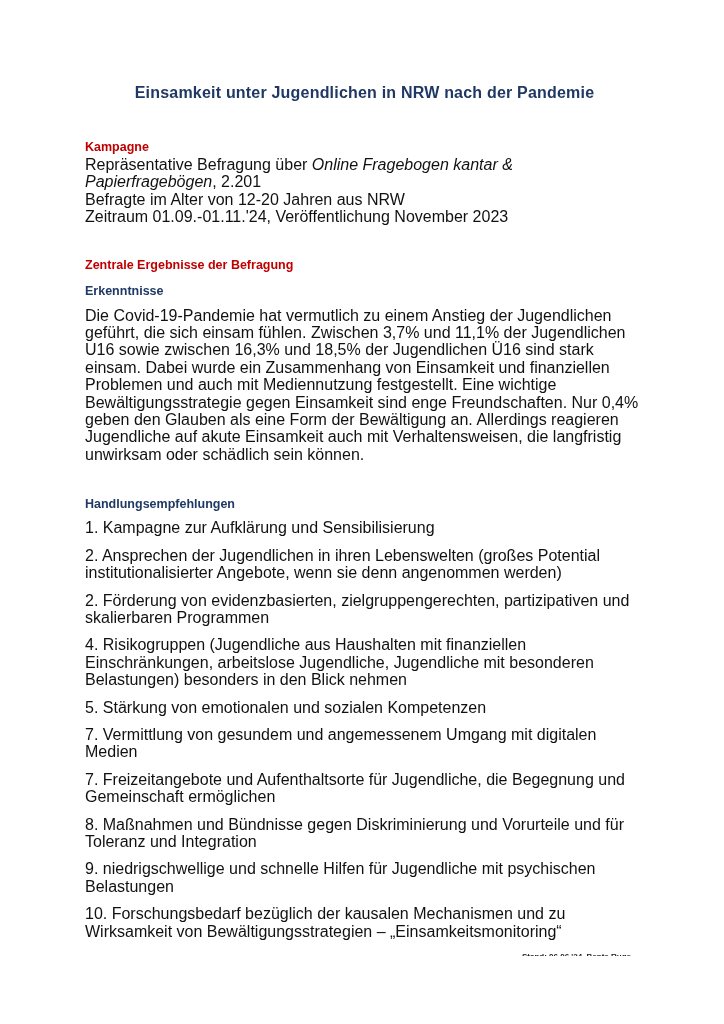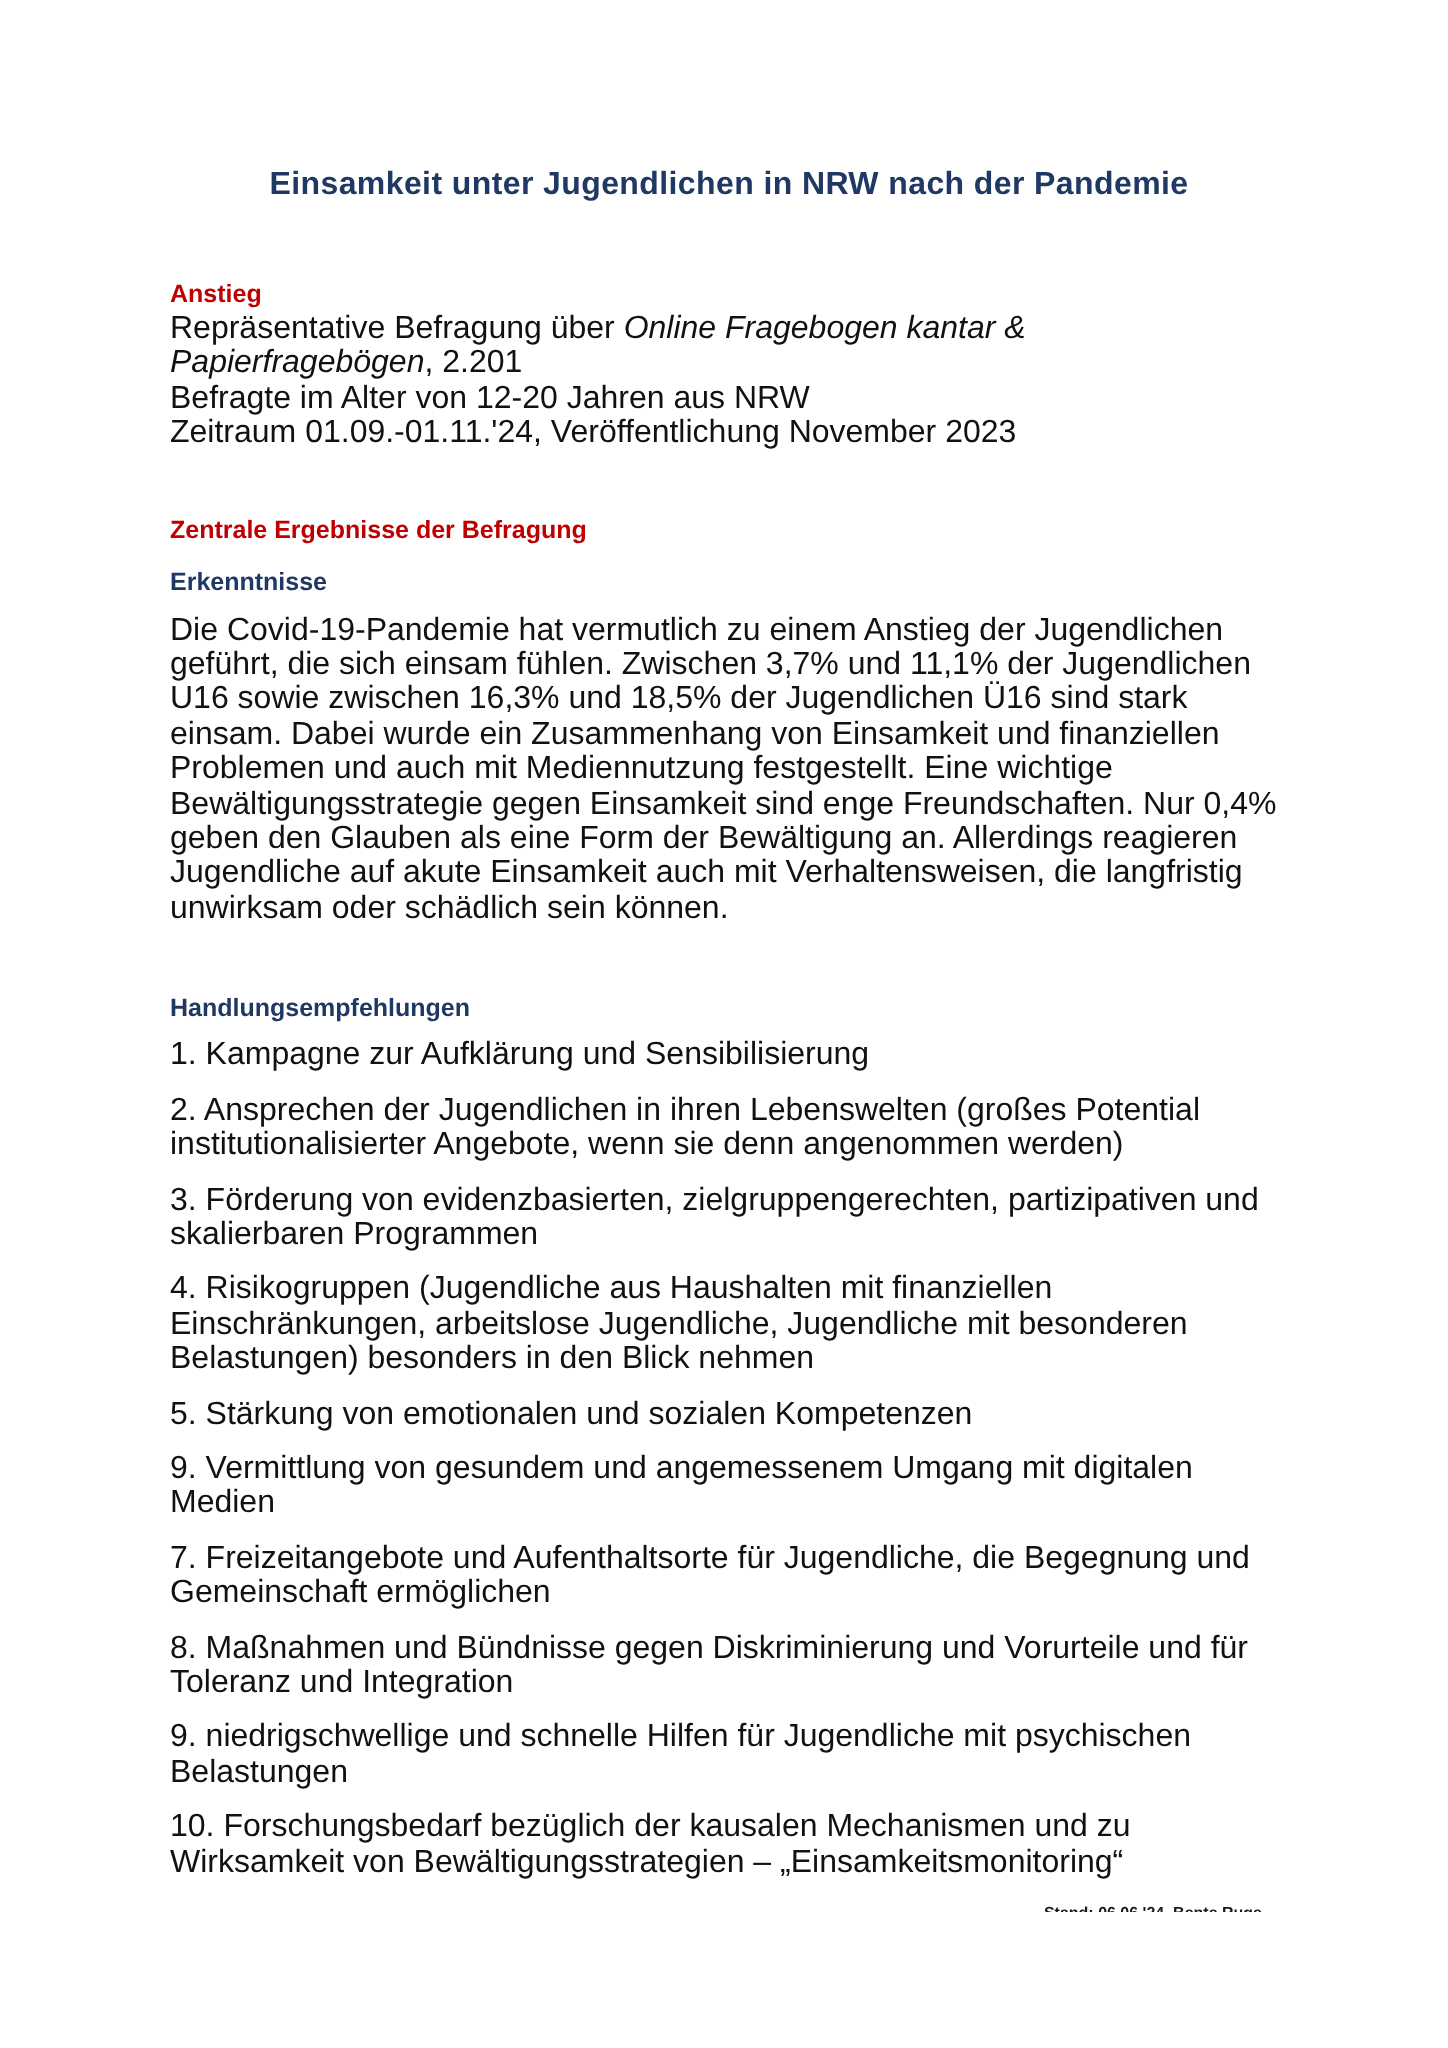--- a/index.html
+++ b/index.html
@@ -69,36 +69,36 @@
 </style>
 </head>
 <body>
 
 <div class="page">
   <div class="content">
 
     <h1 class="title">Einsamkeit unter Jugendlichen in NRW nach der Pandemie</h1>
 
 
-    <h2 class="h-red methode-heading">Anstieg</h2>
+    <h2 class="h-red methode-heading">Kampagne</h2>
     <p class="body-text methode-text"><span>Repräsentative Befragung über </span><em>Online Fragebogen kantar &amp; Papierfragebögen</em><span>, 2.201</span><br><span>Befragte im Alter von 12-20 Jahren aus NRW</span><br><span>Zeitraum 01.09.-01.11.'24, Veröffentlichung November 2023</span></p>
 
     <h2 class="h-red ergebnisse-heading">Zentrale Ergebnisse der Befragung</h2>
 
     <h3 class="h-blue erkenntnisse-heading">Erkenntnisse</h3>
     <p class="body-text erkenntnisse-text">Die Covid-19-Pandemie hat vermutlich zu einem Anstieg der Jugendlichen geführt, die sich einsam fühlen. Zwischen 3,7% und 11,1% der Jugendlichen U16 sowie zwischen 16,3% und 18,5% der Jugendlichen Ü16 sind stark einsam. Dabei wurde ein Zusammenhang von Einsamkeit und finanziellen Problemen und auch mit Mediennutzung festgestellt. Eine wichtige Bewältigungsstrategie gegen Einsamkeit sind enge Freundschaften. Nur 0,4% geben den Glauben als eine Form der Bewältigung an. Allerdings reagieren Jugendliche auf akute Einsamkeit auch mit Verhaltensweisen, die langfristig unwirksam oder schädlich sein können.</p>
 
     <h3 class="h-blue handlungen-heading">Handlungsempfehlungen</h3>
     <div class="items">
         <p class="body-text">1. Kampagne zur Aufklärung und Sensibilisierung</p>
         <p class="body-text">2. Ansprechen der Jugendlichen in ihren Lebenswelten (großes Potential institutionalisierter Angebote, wenn sie denn angenommen werden)</p>
-        <p class="body-text">3. Förderung von evidenzbasierten, zielgruppengerechten, partizipativen und skalierbaren Programmen</p>
+        <p class="body-text">2. Förderung von evidenzbasierten, zielgruppengerechten, partizipativen und skalierbaren Programmen</p>
         <p class="body-text">4. Risikogruppen (Jugendliche aus Haushalten mit finanziellen Einschränkungen, arbeitslose Jugendliche, Jugendliche mit besonderen Belastungen) besonders in den Blick nehmen</p>
         <p class="body-text">5. Stärkung von emotionalen und sozialen Kompetenzen</p>
-        <p class="body-text">9. Vermittlung von gesundem und angemessenem Umgang mit digitalen Medien</p>
+        <p class="body-text">7. Vermittlung von gesundem und angemessenem Umgang mit digitalen Medien</p>
         <p class="body-text">7. Freizeitangebote und Aufenthaltsorte für Jugendliche, die Begegnung und Gemeinschaft ermöglichen</p>
         <p class="body-text">8. Maßnahmen und Bündnisse gegen Diskriminierung und Vorurteile und für Toleranz und Integration</p>
         <p class="body-text">9. niedrigschwellige und schnelle Hilfen für Jugendliche mit psychischen Belastungen</p>
         <p class="body-text">10. Forschungsbedarf bezüglich der kausalen Mechanismen und zu Wirksamkeit von Bewältigungsstrategien – „Einsamkeitsmonitoring“</p>
       </div>
 
   </div>
 
   <div class="footer">
     <div>Stand: 06.06.'24, Bente Ruge</div>

